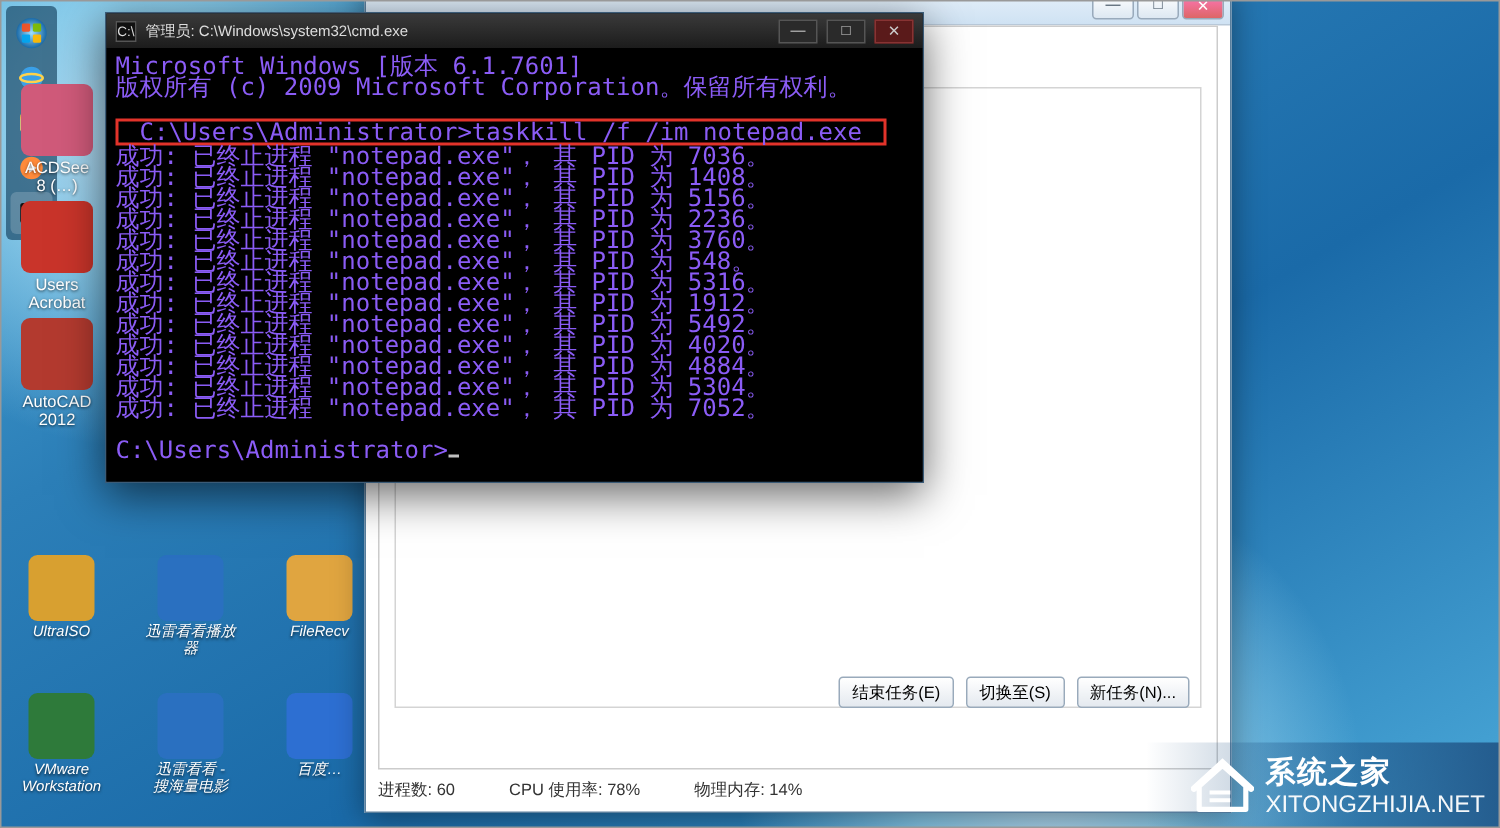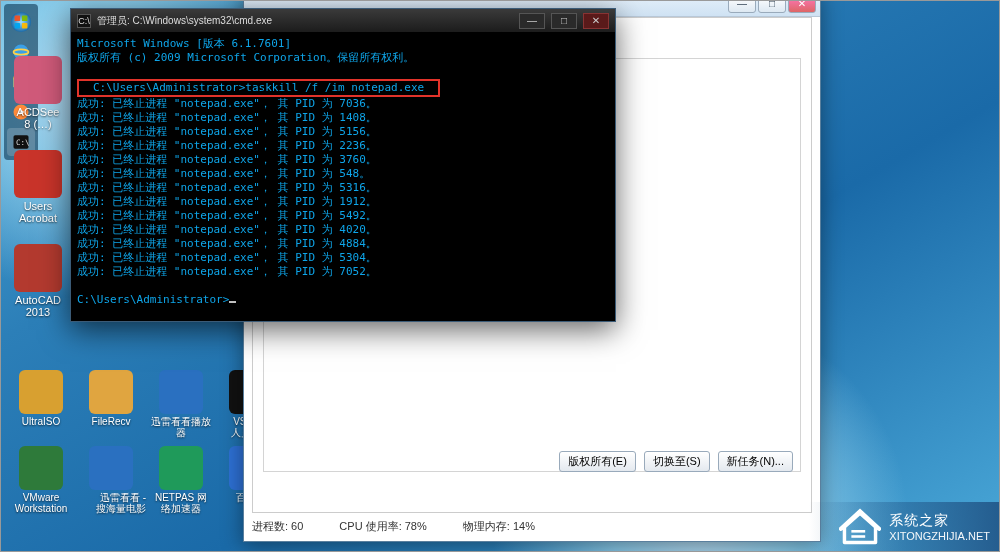--- a/index.html
+++ b/index.html
@@ -10,25 +10,25 @@
     background: linear-gradient(150deg, #4aa8d8 0%, #2c7fb8 30%, #1a6aa8 60%, #4aa8d8 100%);
   }
   .circle-glow { position:absolute; width:420px; height:420px; border-radius:50%;
     background: radial-gradient(circle,#e8f6ff 0%, #a8dff5 30%, transparent 70%);
     top:-120px; left:-120px; opacity:.7;}
   .circle-glow2 { position:absolute; width:420px; height:420px; border-radius:50%;
     background: radial-gradient(circle,#e8f6ff 0%, #a8dff5 30%, transparent 70%);
     bottom:-180px; right:90px; opacity:.7;}
   
   .desktop { position:absolute; top:0; left:0; right:0; bottom:0;}
-  .icon-col { position:absolute; top:56px; left:6px; display:flex; flex-direction:column; gap:20px;}
+  .icon-col { position:absolute; top:56px; left:6px; display:flex; flex-direction:column; gap:4px;}
   .di { width:64px; text-align:center; color:#fff; font-size:11px; text-shadow:0 1px 2px rgba(0,0,0,.7);}
   .di .ic { width:48px; height:48px; margin:0 auto 2px;
     background:rgba(255,255,255,.15); border-radius:6px; display:flex; align-items:center; justify-content:center;}
-  .icon-grid { position:absolute; left:6px; top:370px; display:grid; grid-template-columns:repeat(5,70px); grid-auto-rows:76px; gap:0px;}
+  .icon-grid { position:absolute; left:6px; top:370px; display:grid; grid-template-columns:repeat(5,70px); grid-auto-rows:76px; gap:16px;font-style:italic;}
   .dg { width:70px; text-align:center; color:#fff; font-size:10px; line-height:1.1; text-shadow:0 1px 2px rgba(0,0,0,.7);}
   .dg .ic { width:44px;height:44px;margin:0 auto 2px;border-radius:6px;
     display:flex;align-items:center;justify-content:center;}
   
   .launcher { position:absolute; left:4px; top:4px; width:34px;
     background:rgba(0,40,70,.55); border-radius:4px; padding:4px 0; display:flex; flex-direction:column; gap:2px; align-items:center;}
   .launcher .lb{ width:28px;height:28px;border-radius:4px; display:flex;align-items:center;justify-content:center;}
   
   .taskmgr { position:absolute; left:243px; top:-10px; width:578px; height:552px;
     background:#fff; border:1px solid #5a7f9d; box-shadow:0 4px 20px rgba(0,0,0,.4);}
@@ -48,34 +48,34 @@
   
   .cmd { position:absolute; left:70px; top:8px; width:546px; height:314px;
     border:1px solid #3b5b77; background:#000; box-shadow:0 8px 28px rgba(0,0,0,.6);}
   .cmd-head{ height:24px; background:linear-gradient(#3a3a3a,#1c1c1c);
     border-bottom:1px solid #000; display:flex; align-items:center; padding:0 6px; gap:6px;}
   .cmd-head .ico{width:14px;height:14px;background:#111;border:1px solid #555;
     display:flex;align-items:center;justify-content:center;font-size:9px;color:#ddd;}
   .cmd-head .ttl{ color:#ddd; font-size:10px; flex:1; white-space:nowrap; overflow:hidden;}
   .cmd-head .wbtn{ width:26px;height:16px;border:1px solid #555;background:#2a2a2a;
     display:flex;align-items:center;justify-content:center;color:#ccc;font-size:10px;}
-  .cmd-body{ position:absolute; inset:24px 0 0 0; background:#000; color:#0ea5e9;
-    font-family:"NSimSun","SimSun","Consolas",monospace; font-size:11px; line-height:14px;
+  .cmd-body{ position:absolute; inset:24px 0 0 0; background:#000; color:#8b5cf6;
+    font-family:"NSimSun","SimSun","Consolas",monospace; font-size:16px; line-height:14px;
     padding:4px 6px; white-space:pre; overflow:hidden;}
   .highlight-box{ border:2px solid #e2332a; padding:0 14px; display:inline-block; line-height:14px;}
   .blink{ display:inline-block; width:7px; height:2px; background:#c0c0c0; vertical-align:baseline;
     animation:bl 1s steps(1) infinite;}
   @keyframes bl{50%{opacity:0}}
   
   .watermark{ position:absolute; right:0; bottom:0; display:flex; align-items:center;
     color:#fff; font-size:14px; background:linear-gradient(90deg,rgba(30,80,130,0),rgba(30,80,130,.85));
     padding:6px 10px 6px 30px;}
   .watermark .house{ width:42px; height:38px; margin-right:8px; display:flex; align-items:center; justify-content:center;}
-  .watermark .big{ font-size:14px; font-weight:normal; letter-spacing:1px;}
-  .watermark .small{ font-size:11px; opacity:.95;}
+  .watermark .big{ font-size:20px; font-weight:bold; letter-spacing:1px;}
+  .watermark .small{ font-size:16px; opacity:.95;}
   .frame{position:absolute; inset:0; border:1px solid #999; pointer-events:none;}
 </style>
 </head>
 <body>
 
 <div class="circle-glow"></div>
 <div class="circle-glow2"></div>
 
 <div class="desktop">
 
@@ -130,76 +130,71 @@
 8 (…)</div>
       </div>
       <div class="di">
         <div class="ic" style="background: rgb(201, 52, 42);"></div>
         <div style="white-space: pre-line;">Users
 Acrobat</div>
       </div>
       <div class="di">
         <div class="ic" style="background: rgb(179, 58, 47);"></div>
         <div style="white-space: pre-line;">AutoCAD
-2013</div>
+2012</div>
       </div>
     </div>
 
   <div class="icon-grid" id="icon-grid">
       <div class="dg">
         <div class="ic" style="background: rgb(216, 160, 48);"></div>
         <div style="white-space: pre-line;">UltraISO</div>
-      </div>
-      <div class="dg">
-        <div class="ic" style="background: rgb(224, 165, 64);"></div>
-        <div style="white-space: pre-line;">FileRecv</div>
       </div>
       <div class="dg">
         <div class="ic" style="background: rgb(42, 112, 192);"></div>
         <div style="white-space: pre-line;">迅雷看看播放
 器</div>
       </div>
       <div class="dg">
+        <div class="ic" style="background: rgb(224, 165, 64);"></div>
+        <div style="white-space: pre-line;">FileRecv</div>
+      </div>
+      <div class="dg">
         <div class="ic" style="background: rgb(17, 17, 17);"></div>
         <div style="white-space: pre-line;">VS2013
 人员登…</div>
       </div>
       <div class="dg" style="visibility: hidden;"></div>
       <div class="dg">
         <div class="ic" style="background: rgb(46, 122, 58);"></div>
         <div style="white-space: pre-line;">VMware
 Workstation</div>
       </div>
       <div class="dg">
         <div class="ic" style="background: rgb(42, 112, 192);"></div>
-        <div style="white-space: pre-line; text-align: right;">迅雷看看 -
+        <div style="white-space: pre-line;">迅雷看看 -
 搜海量电影</div>
-      </div>
-      <div class="dg">
-        <div class="ic" style="background: rgb(31, 154, 90);"></div>
-        <div style="white-space: pre-line;">NETPAS 网
-络加速器</div>
       </div>
       <div class="dg">
         <div class="ic" style="background: rgb(45, 111, 210);"></div>
         <div style="white-space: pre-line;">百度…</div>
       </div>
     </div>
 
   <div class="taskmgr">
     <div class="tm-titlebar">
       <div class="tm-btn">—</div>
       <div class="tm-btn">□</div>
       <div class="tm-btn close">✕</div>
     </div>
     <div class="tm-body">
       <div class="tm-tabs"></div>
       <div class="tm-inner"></div>
       <div class="tm-actions">
-        <button>版权所有(E)</button>
+        <button>结束任务(E)</button>
         <button>切换至(S)</button>
         <button>新任务(N)...</button>
       </div>
     </div>
     <div class="tm-footer">
       <span>进程数: 60</span>
       <span>CPU 使用率: 78%</span>
       <span>物理内存: 14%</span>
     </div>
   </div>

